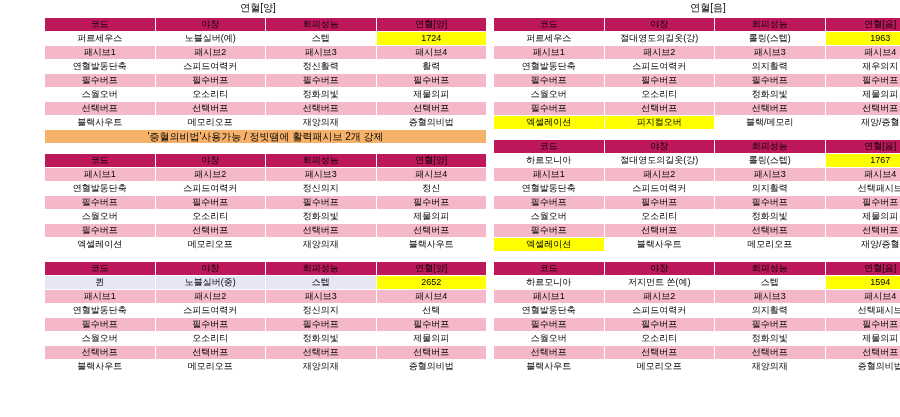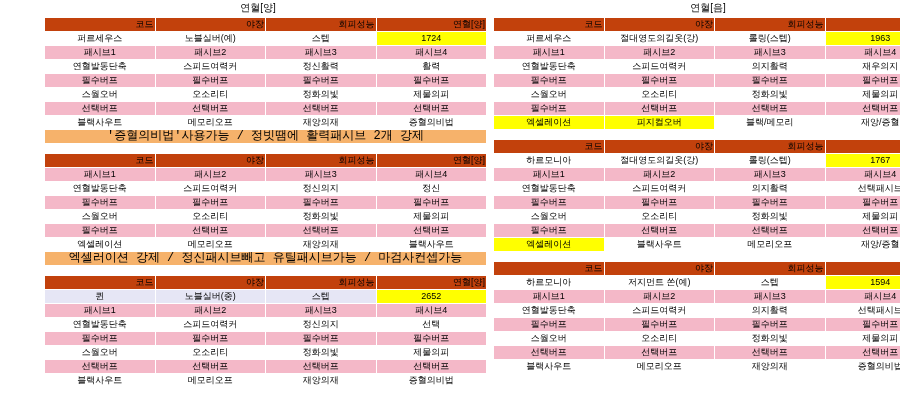--- a/index.html
+++ b/index.html
@@ -40,28 +40,28 @@
   td{
     border:1px solid #ffffff;
     height:13px;
     line-height:13px;
     text-align:center;
     font-size:9px;
     padding:0 1px;
     overflow:hidden;
     white-space:nowrap;
   }
-  .hdr td{background:#c2410c;font-weight:400;text-align:right;}
+  .hdr td{background:#be185d;font-weight:400;}
   .pink td{background:#f4b8c8;}
   .white td{background:#ffffff;}
   .lav td{background:#e6e6f5;}
   .yellow{background:#ffff00 !important;}
   .greenrow td{background:#6aa84f;}
   .orangerow td{background:#f6b26b;}
-  .note{font-size:12px;font-family:Liberation Mono, monospace;}
+  .note{font-size:10px;}
 </style>
 </head>
 <body>
 
 <div class="page">
 
   <div class="headers">
     <div class="head-left col-title">연혈[양]</div>
     <div class="head-right col-title">연혈[음]</div>
   </div>
@@ -162,23 +162,20 @@
           <td>필수버프</td>
           <td>선택버프</td>
           <td>선택버프</td>
           <td>선택버프</td>
         </tr>
         <tr class="white">
           <td class="orange">엑셀레이션</td>
           <td>메모리오프</td>
           <td>재앙의재</td>
           <td>블랙사우트</td>
-        </tr>
-        <tr class="orangerow">
-          <td colspan="4" class="note">엑셀러이션 강제 / 정신패시브빼고 유틸패시브가능 / 마검사컨셉가능</td>
         </tr>
       </tbody>
         </table>
 
       <table>
         <tbody>
             <tr class="hdr">
           <td>코드</td>
           <td>야장</td>
           <td>회피성능</td>

